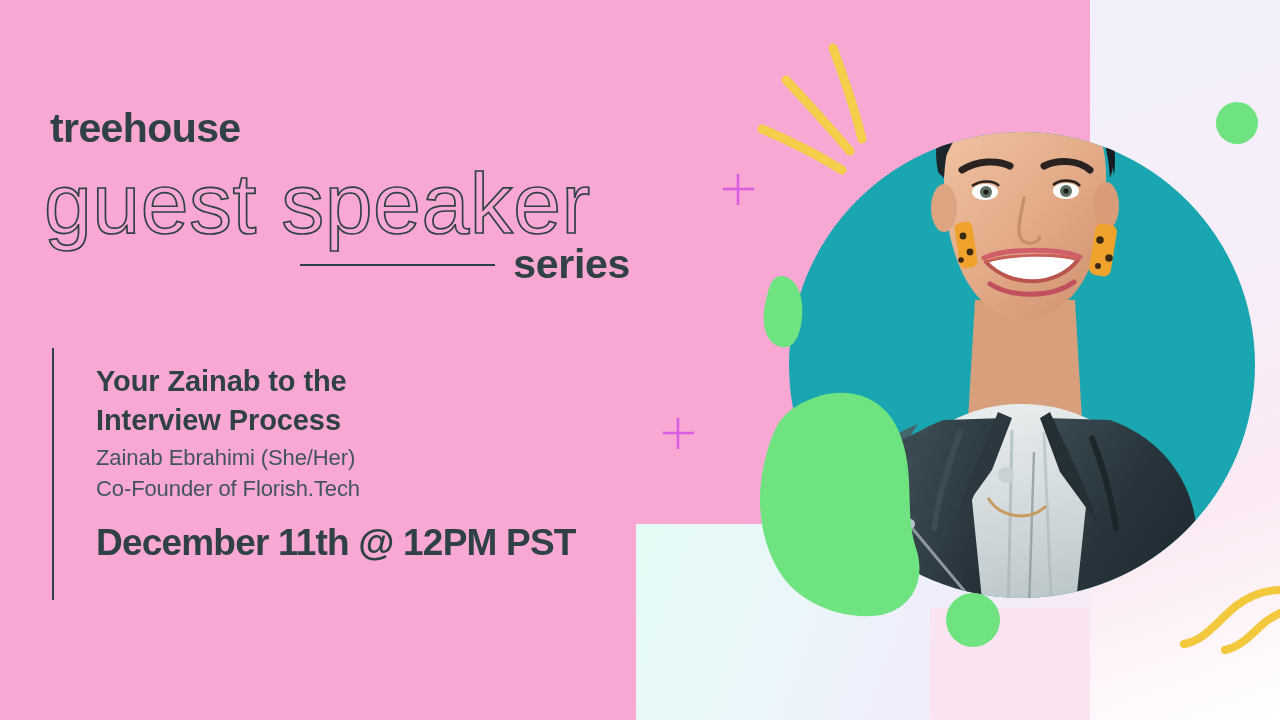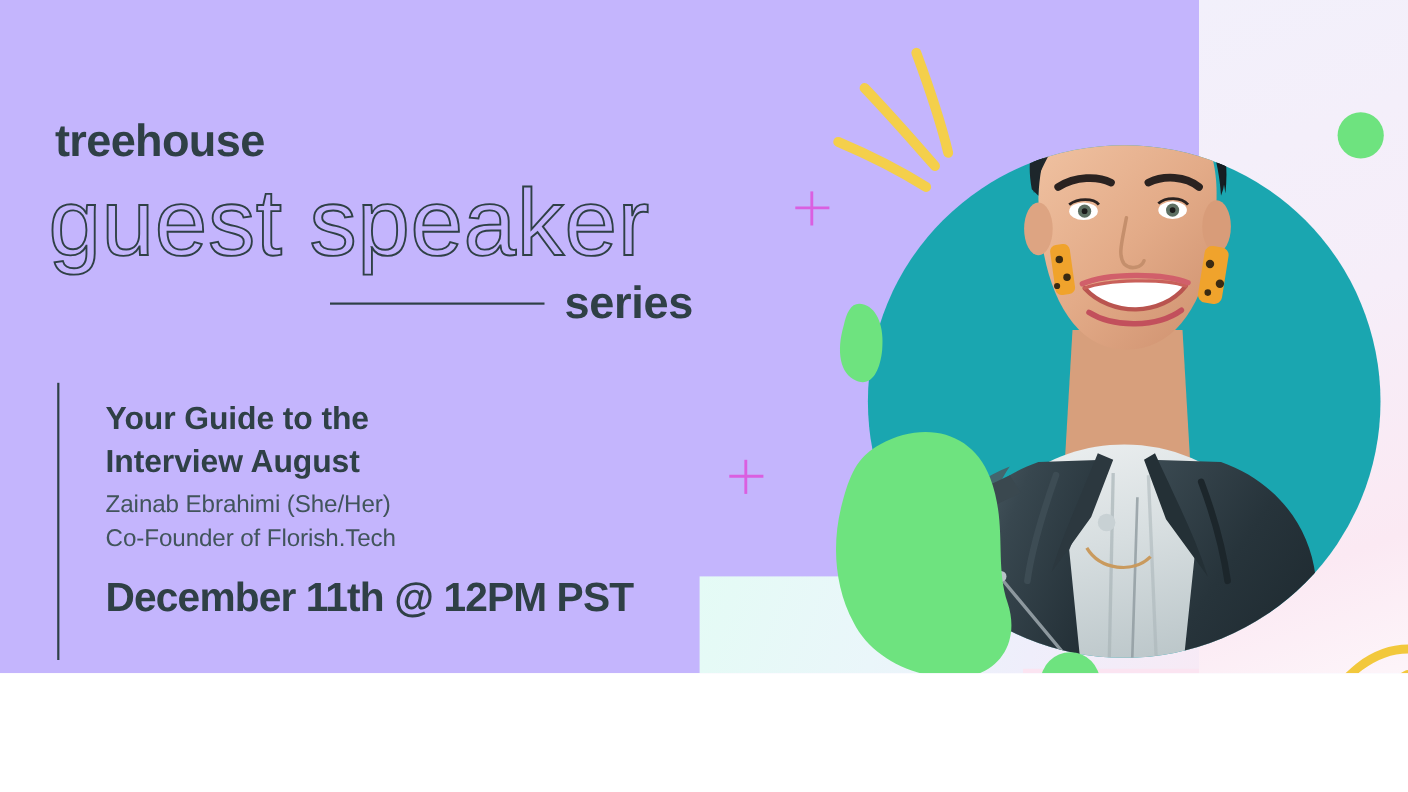--- a/index.html
+++ b/index.html
@@ -8,23 +8,23 @@
     padding: 0;
     background: #ffffff;
   }
   body {
     font-family: "Liberation Sans", sans-serif;
     -webkit-font-smoothing: antialiased;
   }
   #stage {
     position: relative;
     width: 1280px;
-    height: 612px;
+    height: 720px;
     overflow: hidden;
-    background: #c4b5fd;
+    background: #f9a8d4;
   }
 
   
   .panel-right {
     position: absolute;
     left: 1090px;
     top: 0;
     width: 190px;
     height: 720px;
     background: linear-gradient(160deg, #f2f0fb 0%, #f6eef9 40%, #fbe9f3 70%, #ffffff 100%);
@@ -72,21 +72,21 @@
     font-weight: 400;
     letter-spacing: 0.5px;
     line-height: 1;
     color: transparent;
     -webkit-text-stroke: 1.7px #2f4046;
     text-shadow: none;
   }
   .series-row {
     position: absolute;
     left: 300px;
-    top: 255px;
+    top: 244px;
     width: 330px;
     display: flex;
     align-items: center;
     gap: 18px;
     justify-content: space-between;
   }
   .series-rule {
     flex: 1 1 auto;
     height: 2px;
     background: #2f4046;
@@ -322,20 +322,20 @@
     <div class="brand">treehouse</div>
 
     <div class="hero-outline">guest speaker</div>
 
     <div class="series-row">
       <span class="series-rule"></span>
       <span class="series-word">series</span>
     </div>
 
     <div class="detail-block">
-      <p class="talk-title">Your Guide to the Interview August</p>
+      <p class="talk-title">Your Zainab to the Interview Process</p>
       <p class="speaker-name">Zainab Ebrahimi (She/Her)</p>
       <p class="speaker-role">Co-Founder of Florish.Tech</p>
       <p class="event-when">December 11th @ 12PM PST</p>
     </div>
 
   </div>
 </div>
 
 </body></html>

